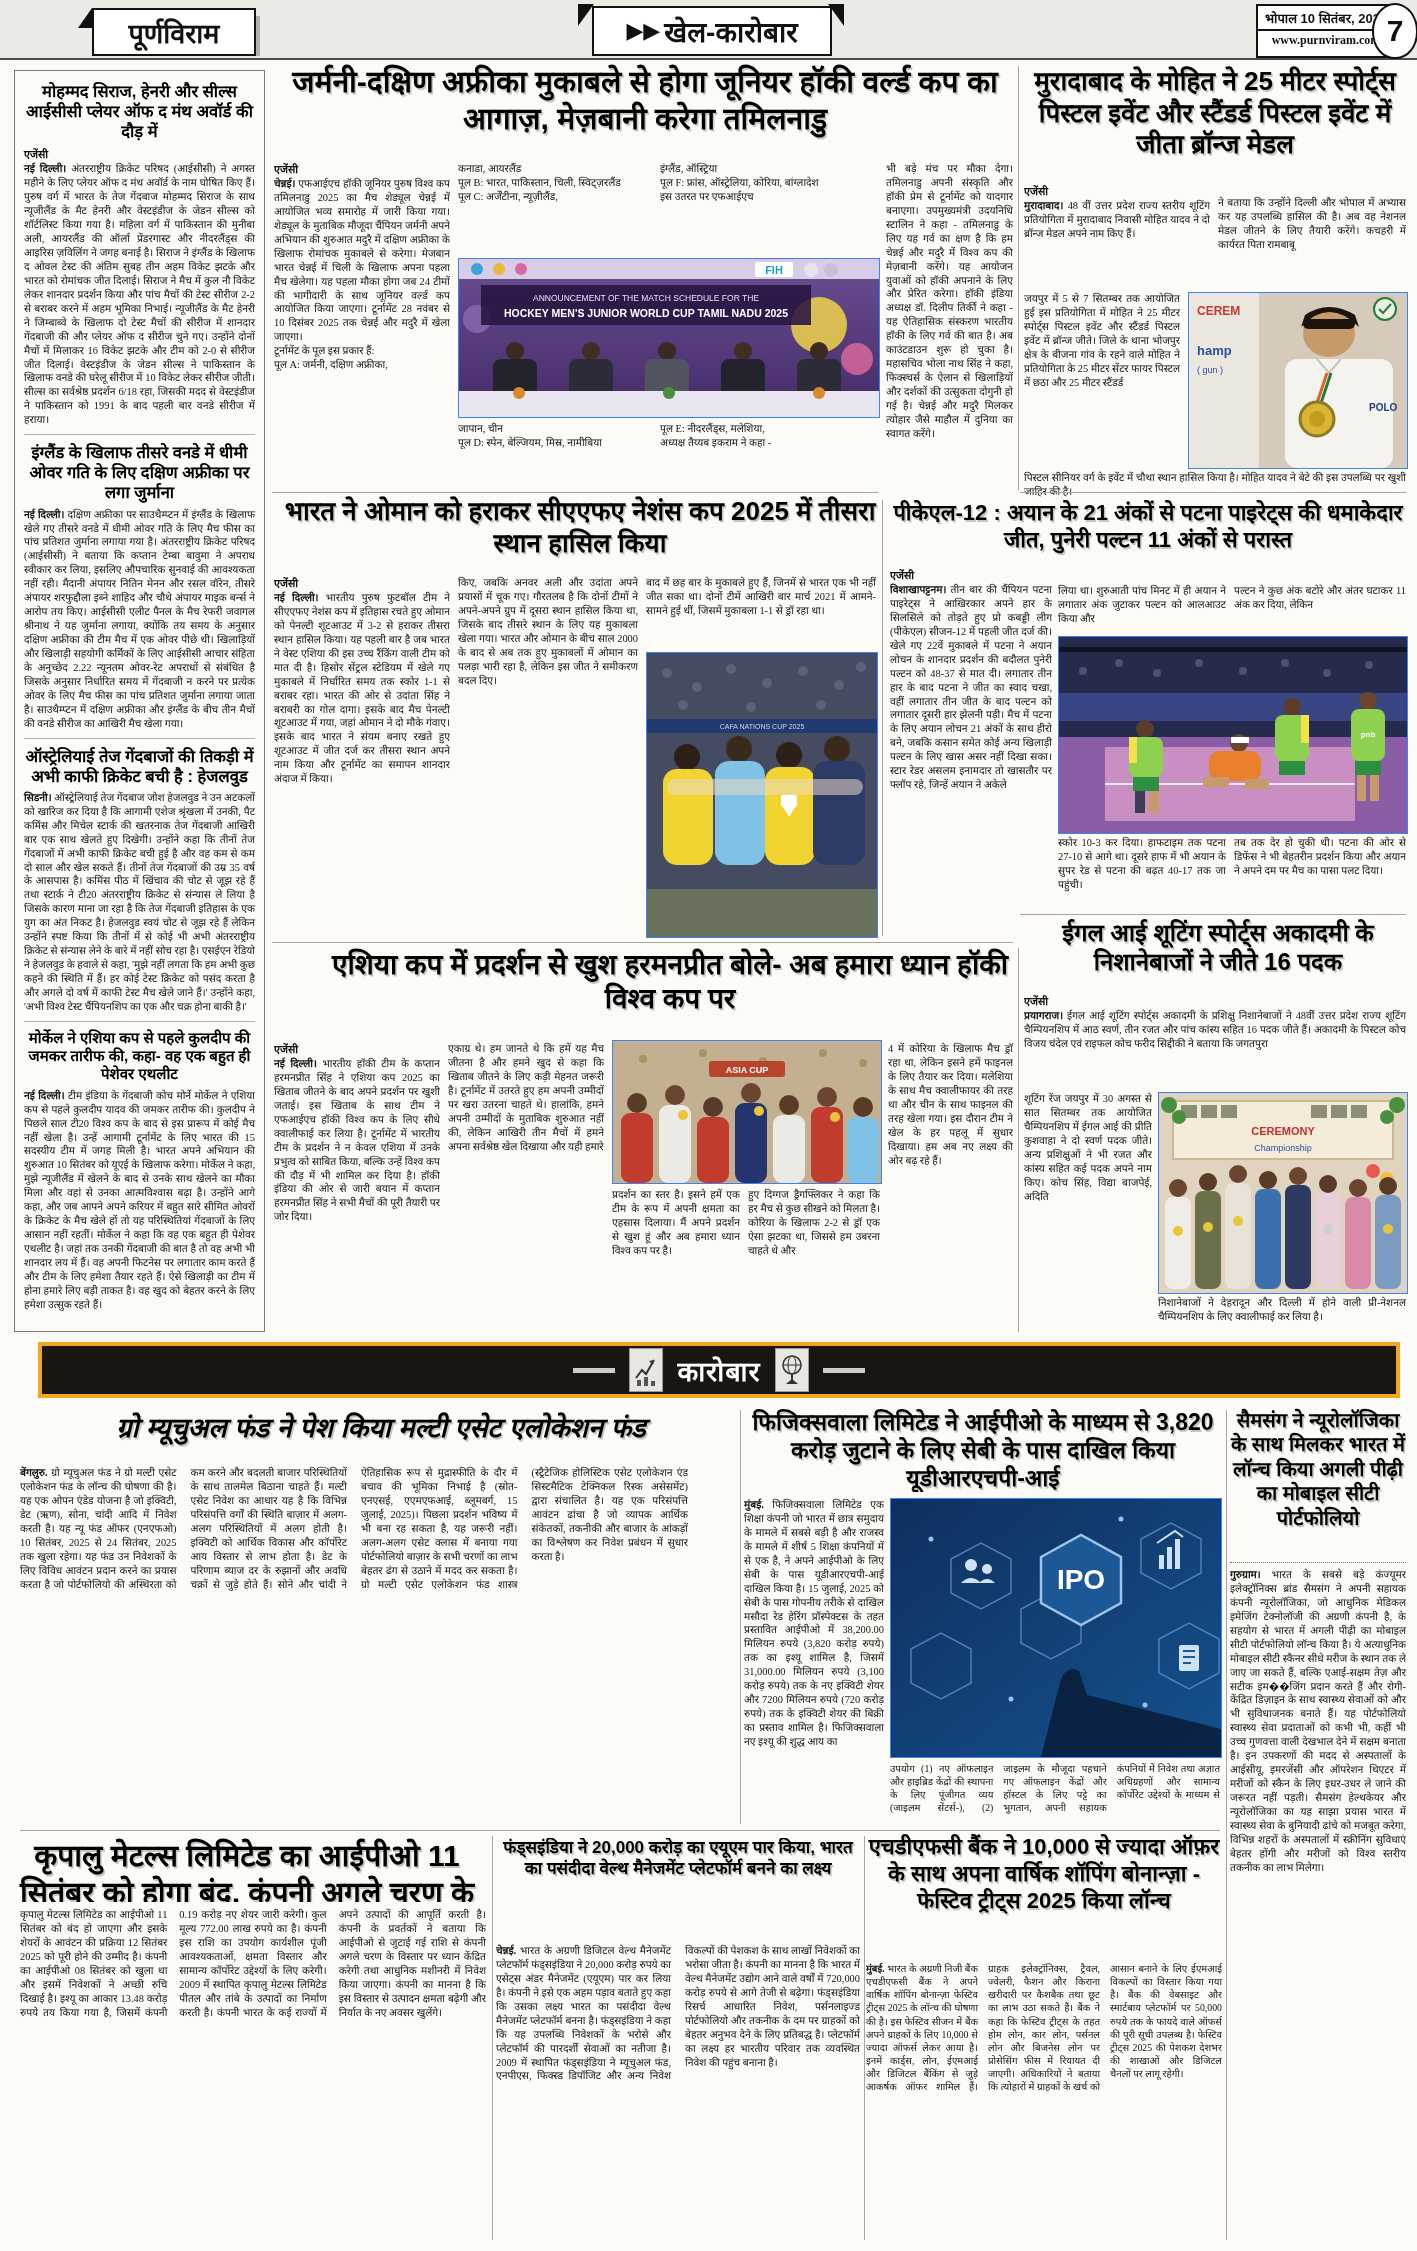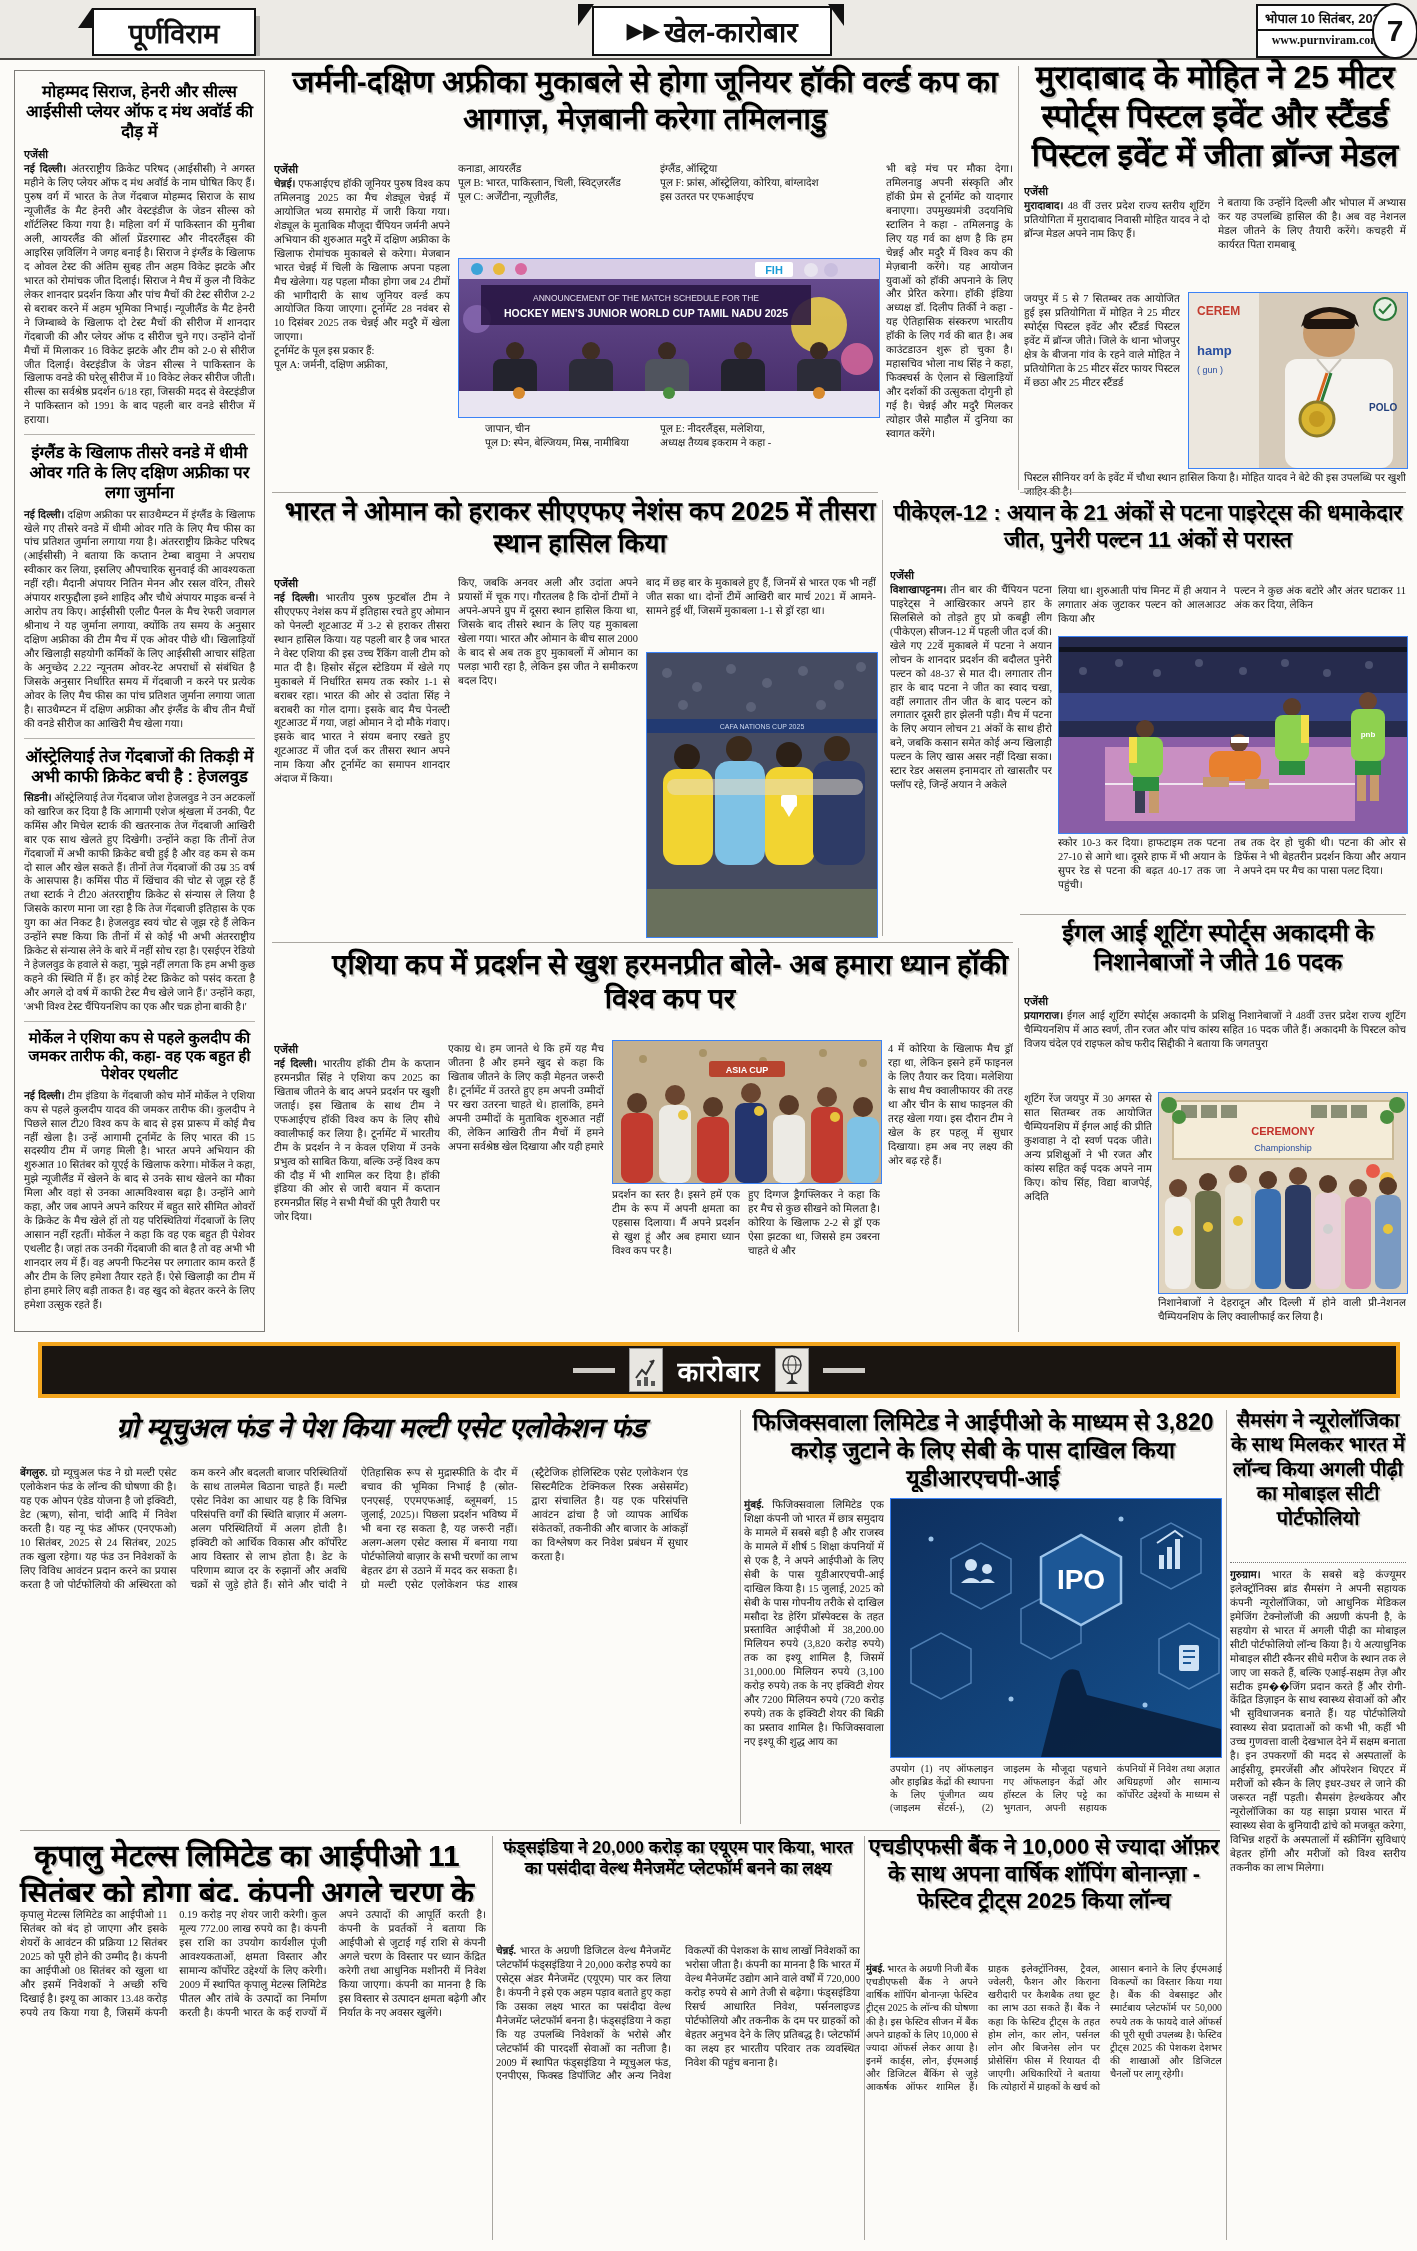--- a/index.html
+++ b/index.html
@@ -152,27 +152,27 @@
             <rect x="0" y="16" width="44" height="40" rx="8" fill="#2c2c38"></rect>
           </g>
       </g>
       <rect x="0" y="132" width="420" height="26" fill="#e9e5f1"></rect>
       <circle cx="60" cy="134" r="6" fill="#d88a2e"></circle>
         <circle cx="210" cy="134" r="6" fill="#4a8f3f"></circle>
         <circle cx="360" cy="134" r="6" fill="#d88a2e"></circle>
     </svg>
   </div>
 
-  <div class="abs bodytxt pre" style="left:458px;top:422px;width:194px;height:64px;margin-left:27px;">जापान, चीन
+  <div class="abs bodytxt pre" style="left:458px;top:422px;width:194px;height:64px;">जापान, चीन
 पूल D: स्पेन, बेल्जियम, मिस्र, नामीबिया</div>
   <div class="abs bodytxt pre" style="left:660px;top:422px;width:196px;height:64px;">पूल E: नीदरलैंड्स, मलेशिया,
 अध्यक्ष तैय्यब इकराम ने कहा -</div>
   <div class="abs bodytxt" style="left:886px;top:162px;width:127px;height:326px;">भी बड़े मंच पर मौका देगा। तमिलनाडु अपनी संस्कृति और हॉकी प्रेम से टूर्नामेंट को यादगार बनाएगा। उपमुख्यमंत्री उदयनिधि स्टालिन ने कहा - तमिलनाडु के लिए यह गर्व का क्षण है कि हम चेन्नई और मदुरै में विश्व कप की मेज़बानी करेंगे। यह आयोजन युवाओं को हॉकी अपनाने के लिए और प्रेरित करेगा। हॉकी इंडिया अध्यक्ष डॉ. दिलीप तिर्की ने कहा - यह ऐतिहासिक संस्करण भारतीय हॉकी के लिए गर्व की बात है। अब काउंटडाउन शुरू हो चुका है। महासचिव भोला नाथ सिंह ने कहा, फिक्स्चर्स के ऐलान से खिलाड़ियों और दर्शकों की उत्सुकता दोगुनी हो गई है। चेन्नई और मदुरै मिलकर त्योहार जैसे माहौल में दुनिया का स्वागत करेंगे।</div>
 
-  <h1 class="abs headline hshadow" style="left:1024px;top:58px;width:382px;height:112px;font-size:32px;">मुरादाबाद के मोहित ने 25 मीटर स्पोर्ट्स पिस्टल इवेंट और स्टैंडर्ड पिस्टल इवेंट में जीता ब्रॉन्ज मेडल</h1>
+  <h1 class="abs headline hshadow" style="left:1024px;top:66px;width:382px;height:112px;font-size:26px;">मुरादाबाद के मोहित ने 25 मीटर स्पोर्ट्स पिस्टल इवेंट और स्टैंडर्ड पिस्टल इवेंट में जीता ब्रॉन्ज मेडल</h1>
   <div class="abs" style="left:1024px;top:182px;width:186px;height:106px;">
     <div class="byline">एजेंसी</div>
     <p class="bodytxt"><b class="dl">मुरादाबाद।</b> <span>48 वीं उत्तर प्रदेश राज्य स्तरीय शूटिंग प्रतियोगिता में मुरादाबाद निवासी मोहित यादव ने दो ब्रॉन्ज मेडल अपने नाम किए हैं।</span></p>
   </div>
   <div class="abs bodytxt" style="left:1218px;top:196px;width:188px;height:92px;">ने बताया कि उन्होंने दिल्ली और भोपाल में अभ्यास कर यह उपलब्धि हासिल की है। अब वह नेशनल मेडल जीतने के लिए तैयारी करेंगे। कचहरी में कार्यरत पिता रामबाबू</div>
   <div class="abs bodytxt" style="left:1024px;top:292px;width:156px;height:176px;">जयपुर में 5 से 7 सितम्बर तक आयोजित हुई इस प्रतियोगिता में मोहित ने 25 मीटर स्पोर्ट्स पिस्टल इवेंट और स्टैंडर्ड पिस्टल इवेंट में ब्रॉन्ज जीते। जिले के थाना भोजपुर क्षेत्र के बीजना गांव के रहने वाले मोहित ने प्रतियोगिता के 25 मीटर सेंटर फायर पिस्टल में छठा और 25 मीटर स्टैंडर्ड</div>
 
   <div class="photo" style="left:1188px;top:292px;width:218px;height:175px;">
     <svg width="218" height="175" viewBox="0 0 218 175">
       <rect width="218" height="175" fill="#d6cbba"></rect>

